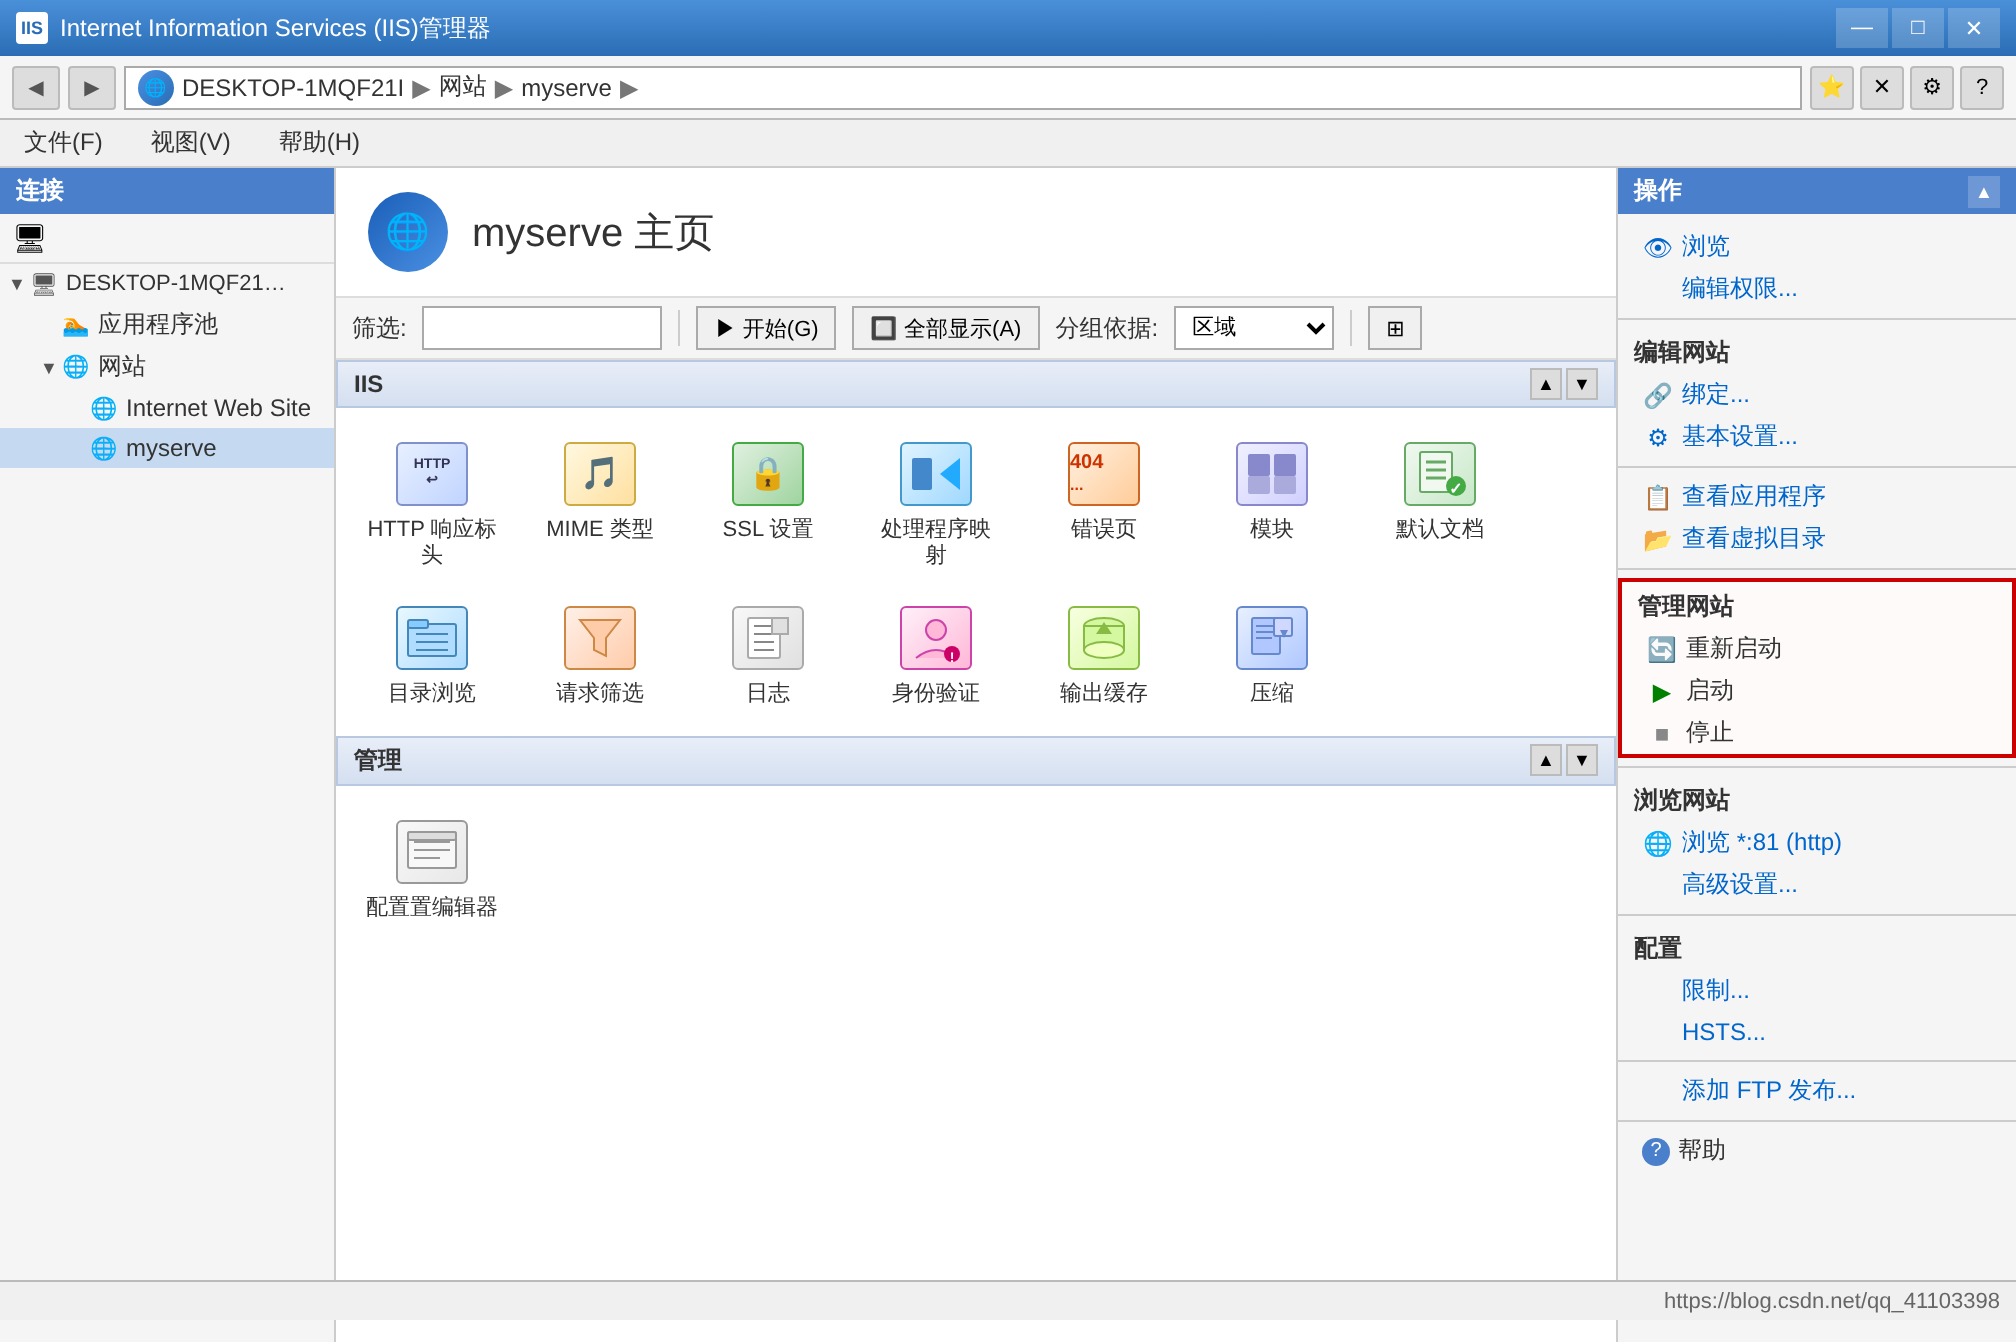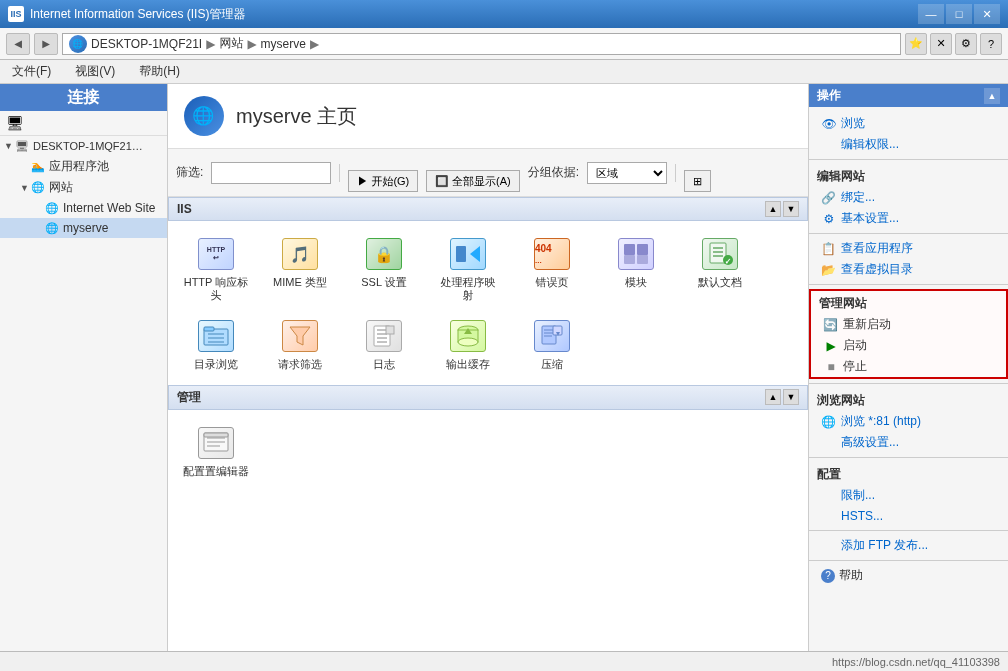--- a/index.html
+++ b/index.html
@@ -23,37 +23,37 @@
 
     
     .menubar { background: #f0f0f0; border-bottom: 1px solid #ccc; height: 24px; display: flex; align-items: center; padding: 0 8px; gap: 16px; }
     .menu-item { font-size: 12px; color: #333; cursor: pointer; padding: 2px 4px; }
 
     
     .main { display: flex; height: calc(671px - 28px - 32px - 24px); }
 
     
     .left-panel { width: 168px; background: #f5f5f5; border-right: 1px solid #ccc; overflow-y: auto; }
-    .left-panel-header { background: #4a7fcb; color: white; padding: 3px 8px; font-size: 16px; font-weight: bold; text-align: center; }
+    .left-panel-header { background: #4a7fcb; color: white; padding: 3px 8px; font-size: 12px; font-weight: bold; }
     .tree-item { display: flex; align-items: center; padding: 2px 4px; cursor: pointer; font-size: 12px; color: #333; }
     .tree-item.selected { background: #c5d9f1; }
     .tree-item .tree-icon { width: 16px; height: 16px; margin-right: 3px; flex-shrink: 0; display: flex; align-items: center; justify-content: center; font-size: 11px; }
     .expand-arrow { font-size: 9px; color: #555; width: 10px; }
 
     
     .content-area { flex: 1; background: white; display: flex; flex-direction: column; overflow: hidden; }
     .content-header { padding: 12px 16px; border-bottom: 1px solid #ddd; display: flex; align-items: center; gap: 12px; background: white; }
     .header-globe { width: 40px; height: 40px; background: linear-gradient(135deg, #1a5eb8, #4a90e2); border-radius: 50%; display: flex; align-items: center; justify-content: center; color: white; font-size: 18px; }
     .page-title { font-size: 20px; color: #333; font-weight: normal; }
 
     
     .toolbar { background: #f5f5f5; border-bottom: 1px solid #ddd; padding: 4px 8px; display: flex; align-items: center; gap: 8px; }
     .toolbar-label { font-size: 12px; color: #333; }
     .toolbar-select { height: 22px; border: 1px solid #aaa; background: white; font-size: 11px; padding: 0 4px; min-width: 80px; }
-    .toolbar-btn { height: 22px; border: 1px solid #aaa; background: #f0f0f0; font-size: 11px; padding: 0 8px; cursor: pointer; display: flex; align-items: center; gap: 3px; margin-top: 17px; }
+    .toolbar-btn { height: 22px; border: 1px solid #aaa; background: #f0f0f0; font-size: 11px; padding: 0 8px; cursor: pointer; display: flex; align-items: center; gap: 3px; }
     .toolbar-sep { width: 1px; height: 18px; background: #ccc; }
 
     
     .section-header { background: linear-gradient(to bottom, #e8eef8, #d4dff0); border: 1px solid #b8c8e0; padding: 3px 8px; margin: 0; display: flex; align-items: center; justify-content: space-between; cursor: pointer; }
     .section-title { font-size: 12px; color: #333; font-weight: bold; }
 
     .icons-grid { display: flex; flex-wrap: wrap; padding: 8px; gap: 4px; }
     .icon-item { width: 80px; display: flex; flex-direction: column; align-items: center; padding: 4px; cursor: pointer; border: 1px solid transparent; }
     .icon-img { width: 40px; height: 40px; display: flex; align-items: center; justify-content: center; position: relative; }
     .icon-label { font-size: 11px; color: #333; text-align: center; margin-top: 2px; line-height: 1.2; }
@@ -81,21 +81,21 @@
     .action-group-title { font-size: 12px; font-weight: bold; color: #333; padding: 4px 8px 2px; }
     .action-item { display: flex; align-items: center; padding: 2px 12px; cursor: pointer; font-size: 12px; color: #0066cc; gap: 4px; }
     .action-item-plain { display: flex; align-items: center; padding: 2px 12px; cursor: pointer; font-size: 12px; color: #333; gap: 4px; }
     .action-divider { height: 1px; background: #ccc; margin: 4px 0; }
     .action-icon { width: 16px; height: 16px; display: flex; align-items: center; justify-content: center; font-size: 12px; flex-shrink: 0; }
 
     
     .highlight-box { border: 2px solid #cc0000; background: #fffafa; margin: 4px 0; }
 
     
-    .statusbar { background: #f0f0f0; border-top: 1px solid #bbb; height: 20px; display: flex; align-items: center; justify-content: flex-end; padding: 0 8px; font-size: 11px; color: #666; position: fixed; bottom: 0; width: 1008px; }
+    .statusbar { background: #f0f0f0; border-top: 1px solid #bbb; height: 20px; display: flex; align-items: center; justify-content: flex-end; padding: 0 8px; font-size: 11px; color: #666; position: fixed; bottom: 11px; width: 1008px; }
 
     
     .scroll-arrow { width: 16px; height: 16px; background: #ddd; border: 1px solid #bbb; display: flex; align-items: center; justify-content: center; font-size: 9px; cursor: pointer; }
 
     .content-scroll { overflow-y: auto; flex: 1; }
 
     
     .icon-server { color: #555; }
     .icon-pool { color: #4488cc; }
     .icon-site { color: #4488cc; }
@@ -321,20 +321,33 @@
                 <line x1="7" y1="10" x2="17" y2="10" stroke="#888" stroke-width="1"></line>
                 <line x1="7" y1="14" x2="17" y2="14" stroke="#888" stroke-width="1"></line>
                 <line x1="7" y1="18" x2="17" y2="18" stroke="#888" stroke-width="1"></line>
                 <rect x="16" y="2" width="8" height="8" fill="#e0e0e0" stroke="#aaa" stroke-width="1"></rect>
               </svg>
             </div>
           </div>
           <span class="icon-label">日志</span>
         </div>
 
+        <div class="icon-item">
+          <div class="icon-img">
+            <div class="ic-auth">
+              <svg width="28" height="24" viewBox="0 0 28 24">
+                <circle cx="14" cy="8" r="5" fill="#ffb8d8" stroke="#cc44aa" stroke-width="1"></circle>
+                <path d="M4,22 Q14,14 24,22" fill="#ffb8d8" stroke="#cc44aa" stroke-width="1"></path>
+                <circle cx="22" cy="20" r="4" fill="#cc0066"></circle>
+                <text x="22" y="24" text-anchor="middle" fill="white" font-size="7" font-weight="bold">!</text>
+              </svg>
+            </div>
+          </div>
+          <span class="icon-label">身份验证</span>
+        </div>
 
         <div class="icon-item">
           <div class="icon-img">
             <div class="ic-cache">
               <svg width="28" height="24" viewBox="0 0 28 24">
                 <ellipse cx="14" cy="6" rx="10" ry="4" fill="#d4f8a0" stroke="#88bb44" stroke-width="1"></ellipse>
                 <rect x="4" y="6" width="20" height="12" fill="#d4f8a0" stroke="#88bb44" stroke-width="1"></rect>
                 <ellipse cx="14" cy="18" rx="10" ry="4" fill="#eeffc0" stroke="#88bb44" stroke-width="1"></ellipse>
                 <polygon points="14,4 18,10 10,10" fill="#88bb44"></polygon>
               </svg>

